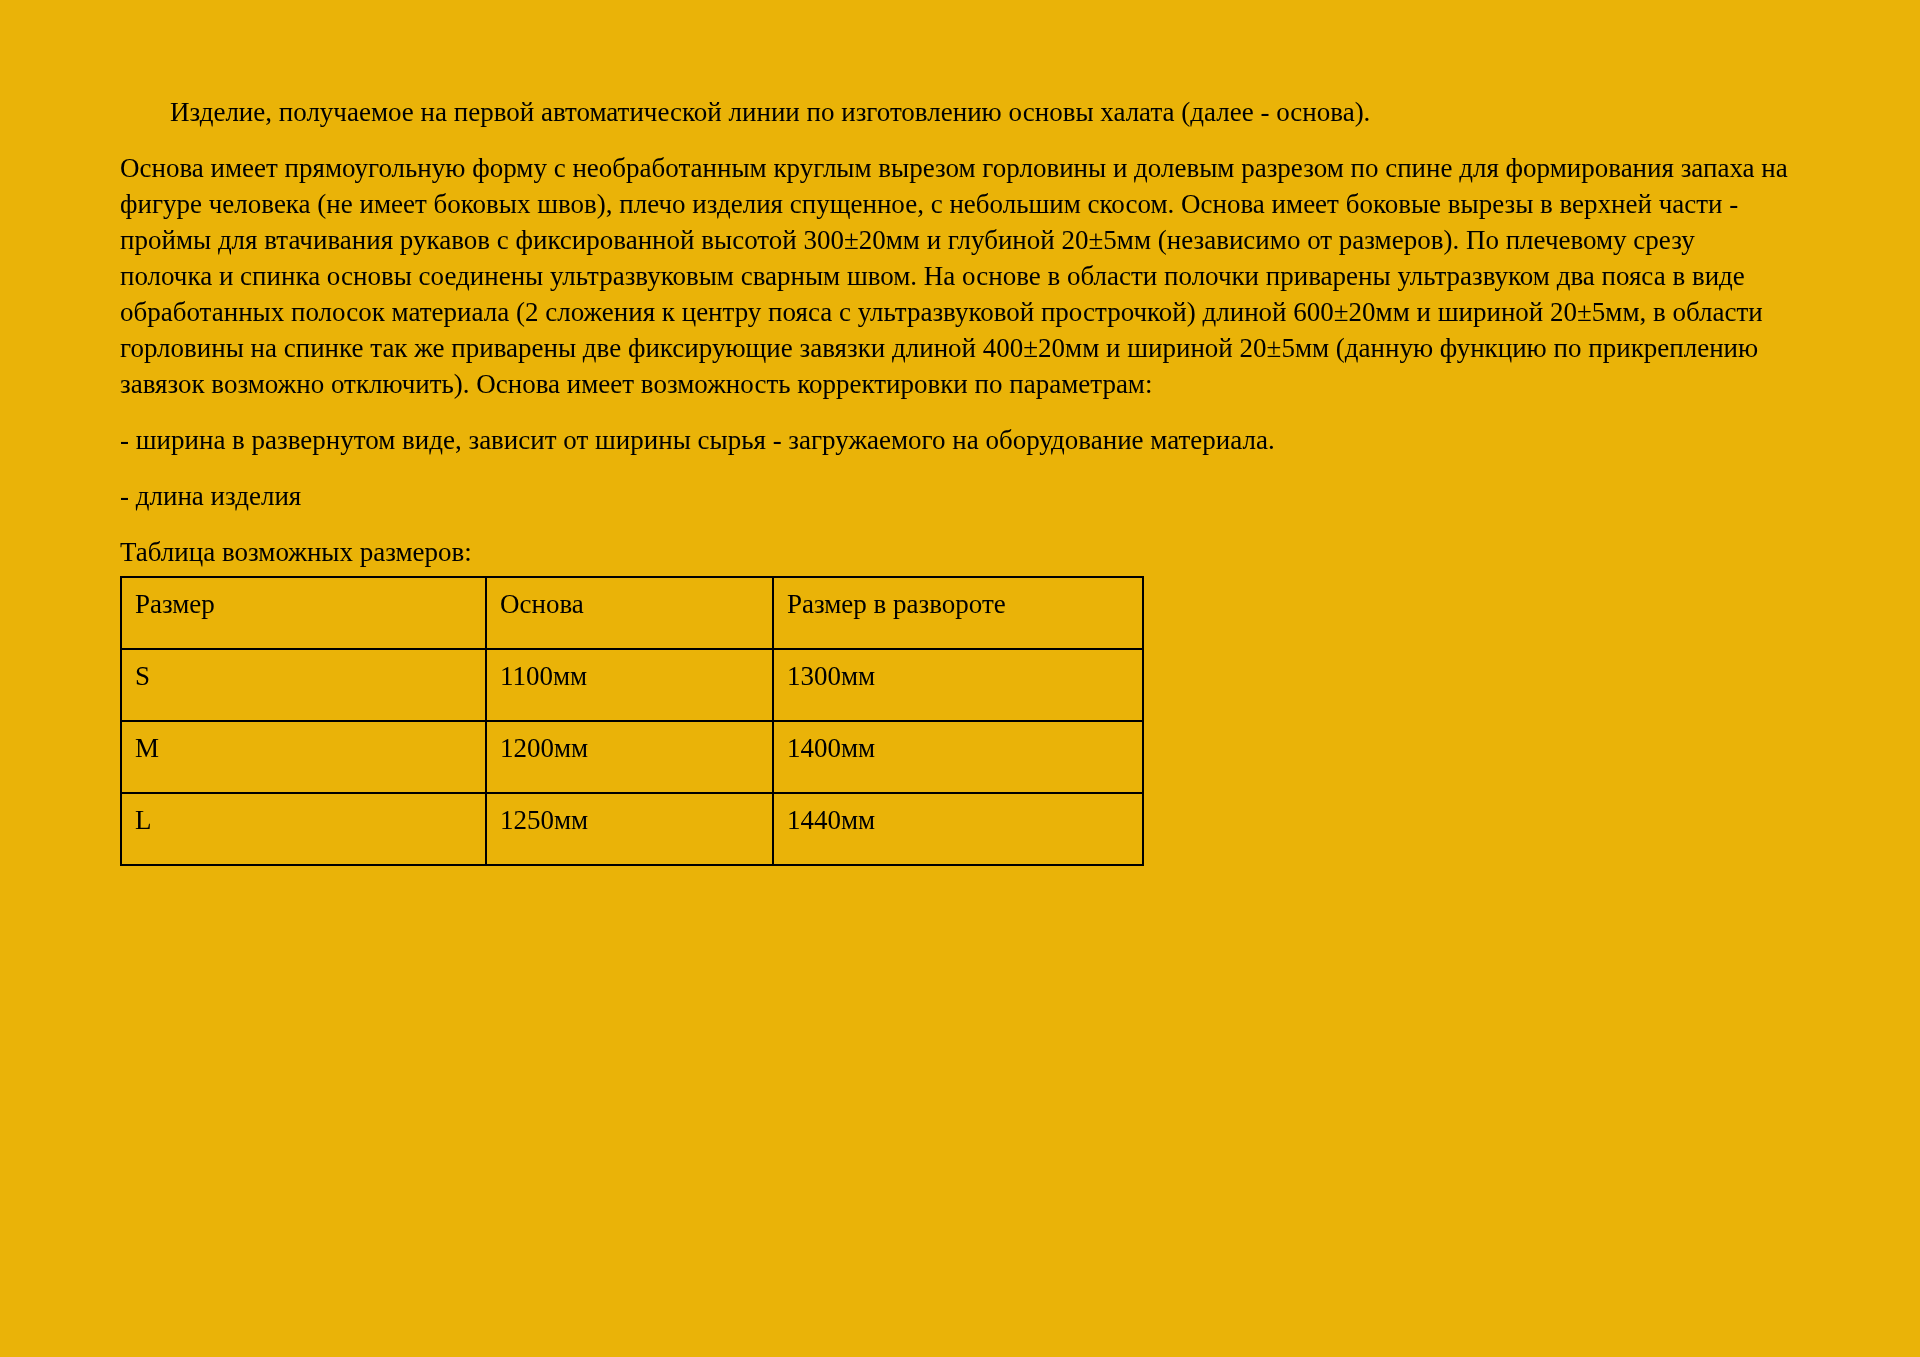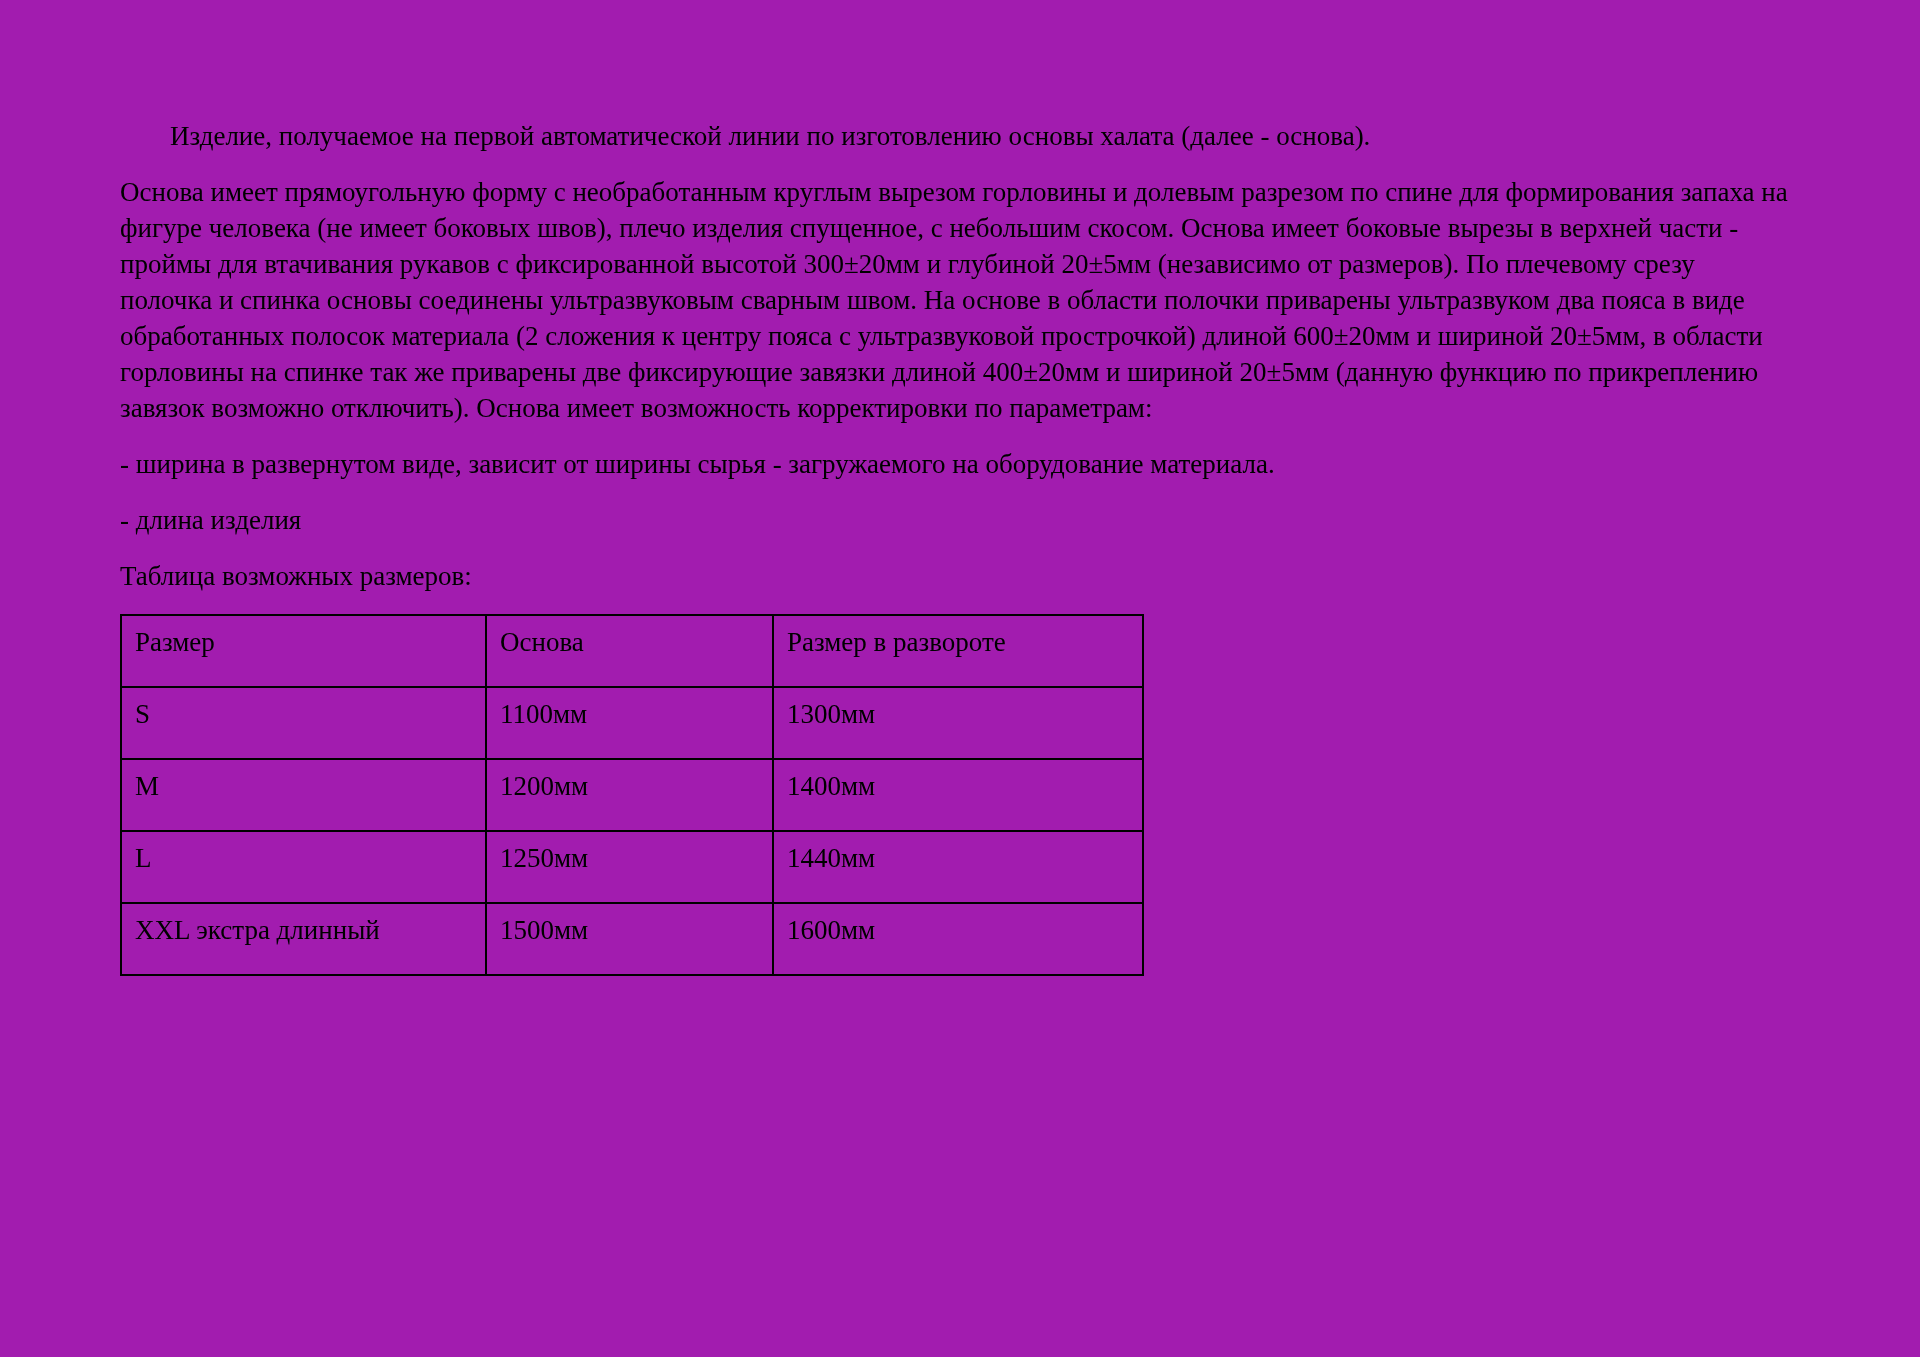--- a/index.html
+++ b/index.html
@@ -11,36 +11,36 @@
     width: 1920px;
     height: 1357px;
     font-family: "Liberation Serif", "DejaVu Serif", serif;
     color: #000000;
     overflow: hidden;
   }
   .page {
     box-sizing: border-box;
     width: 1920px;
     height: 1357px;
-    padding: 118px 130px 0 120px;
-    background: #a21caf;
+    padding: 94px 130px 0 120px;
+    background: #eab308;
   }
   .para {
     font-size: 27px;
     line-height: 36px;
     margin: 0 0 20px 0;
     max-width: 1675px;
     text-align: left;
     white-space: normal;
   }
   .para.intro {
     text-indent: 50px;
   }
   .para.caption {
-    margin-bottom: 20px;
+    margin-bottom: 6px;
   }
   table.sizes {
     border-collapse: collapse;
     table-layout: fixed;
     width: 1022px;
     margin: 6px 0 0 0;
   }
   table.sizes td {
     border: 2px solid #000000;
     font-size: 27px;
@@ -90,21 +90,16 @@
       <tr>
         <td>M</td>
         <td>1200мм</td>
         <td>1400мм</td>
       </tr>
       <tr>
         <td>L</td>
         <td>1250мм</td>
         <td>1440мм</td>
       </tr>
-      <tr>
-        <td>XXL экстра длинный</td>
-        <td>1500мм</td>
-        <td>1600мм</td>
-      </tr>
     </tbody>
   </table>
 
 </div>
 
 </body></html>

